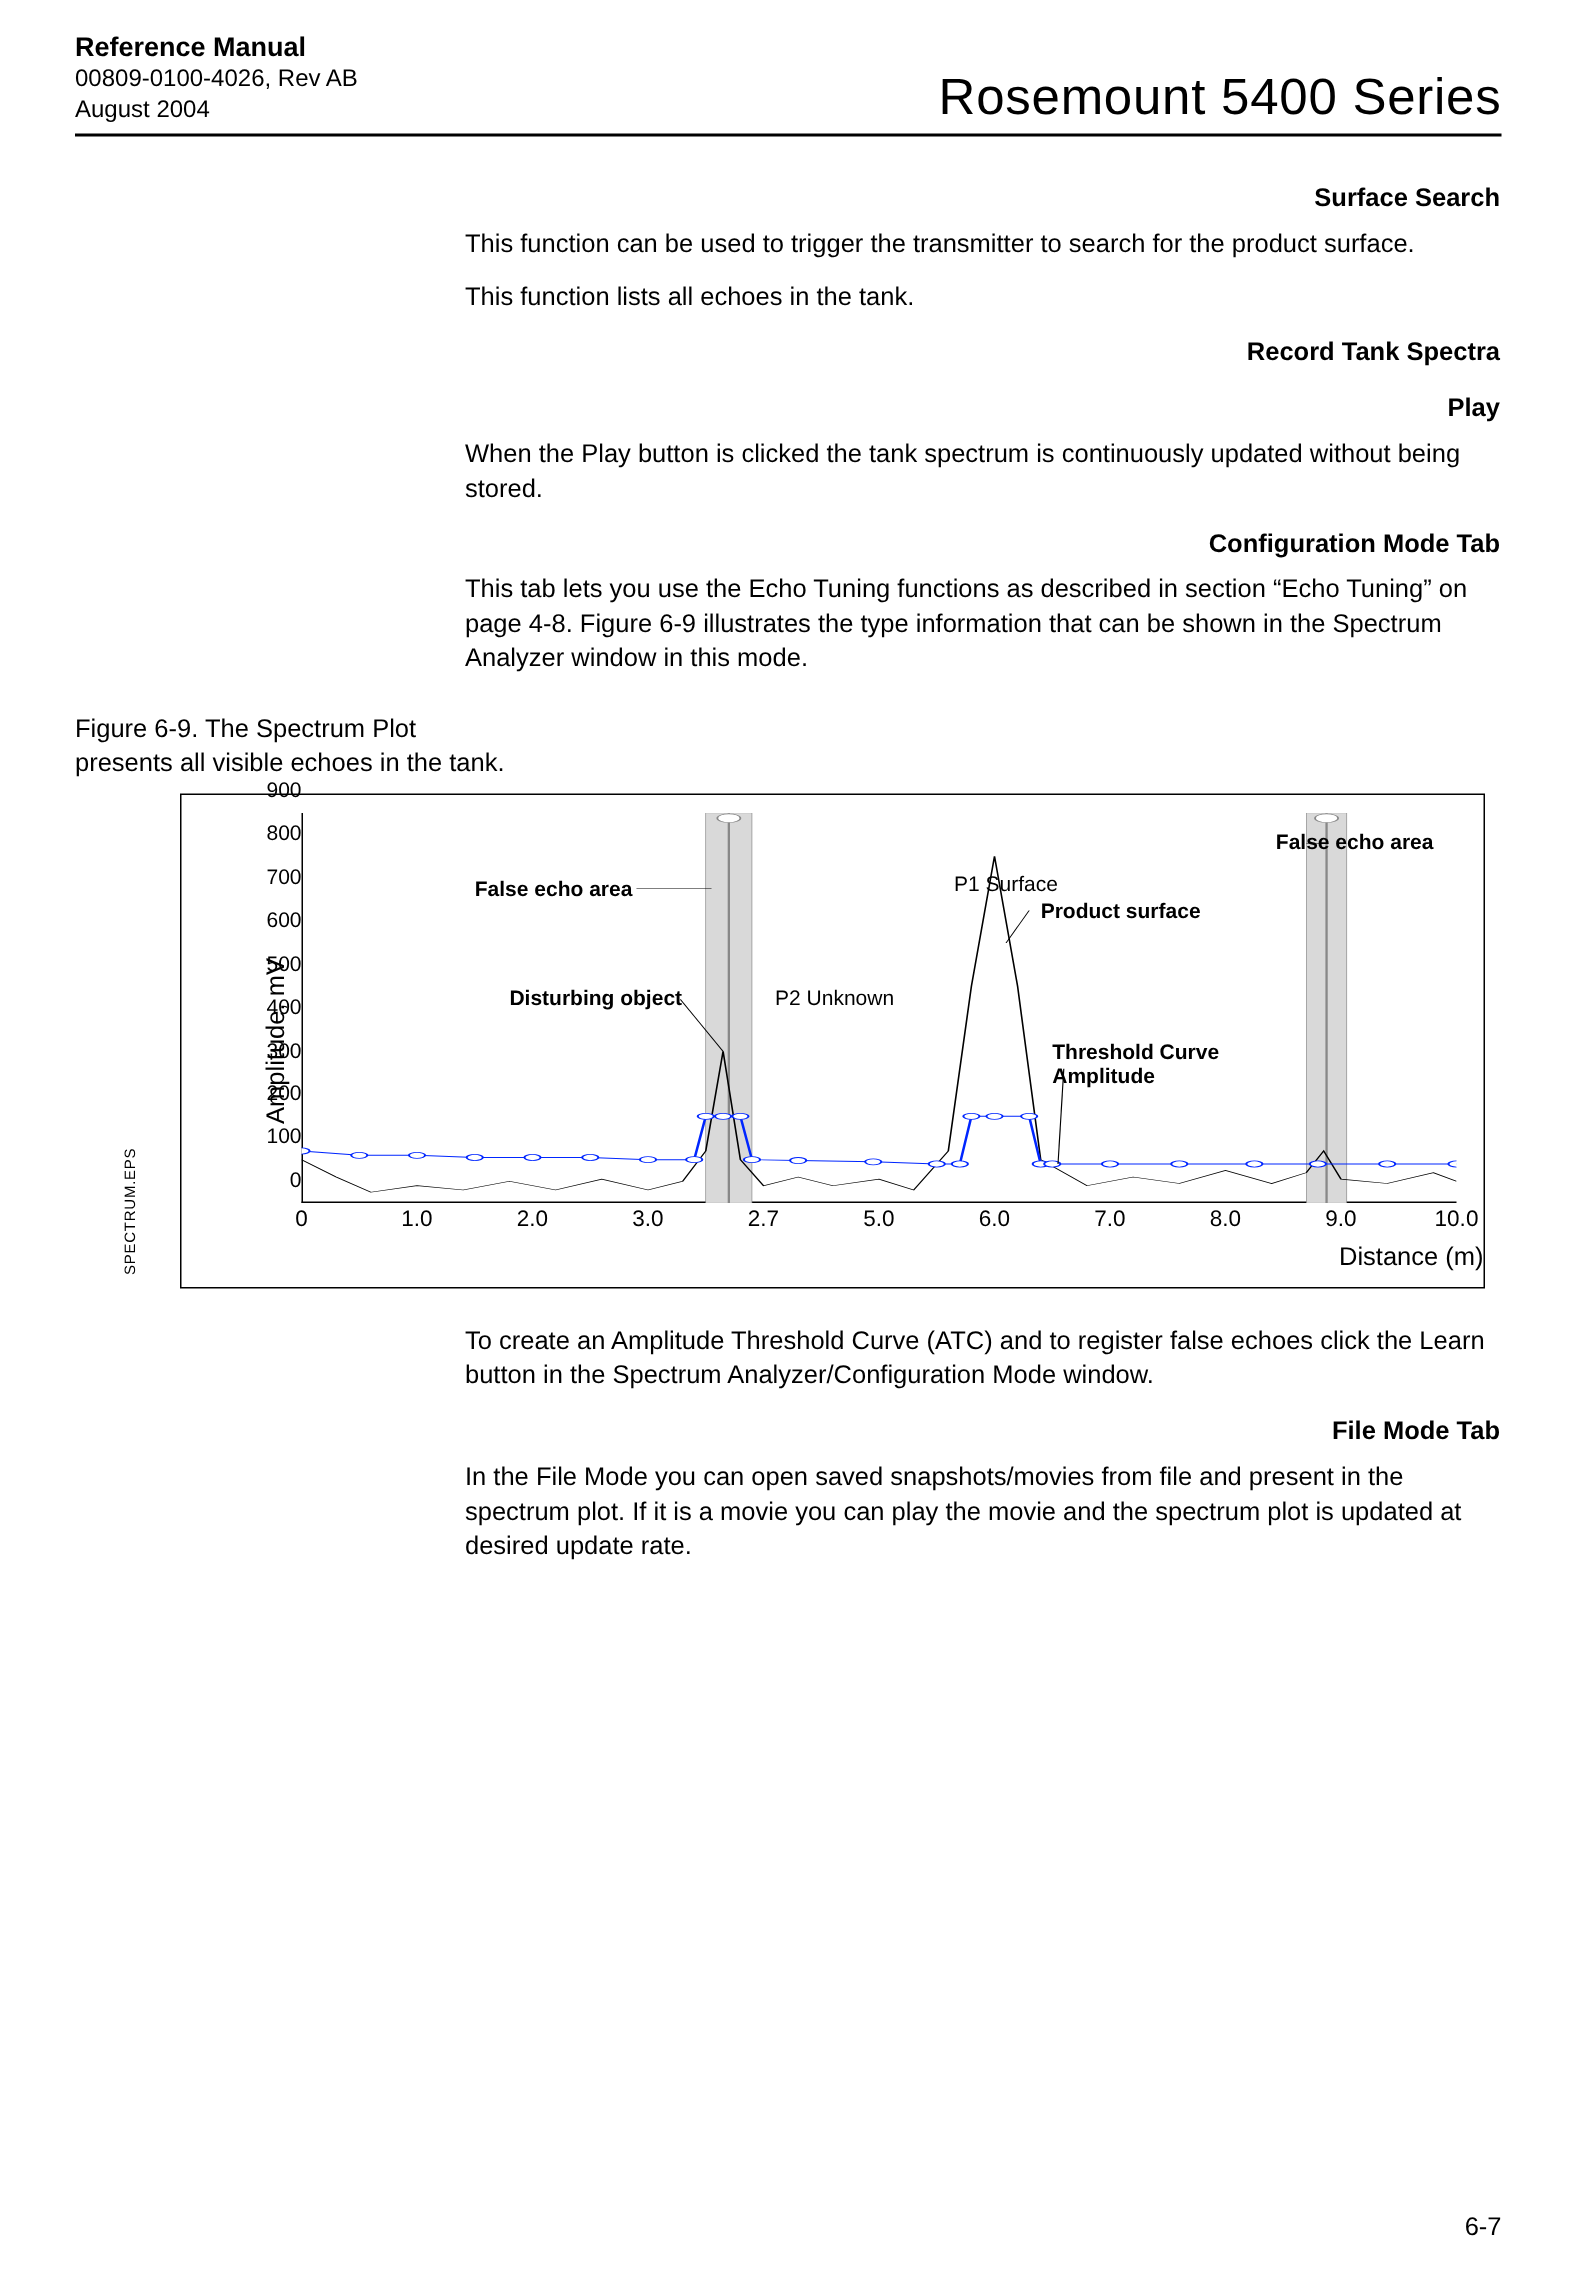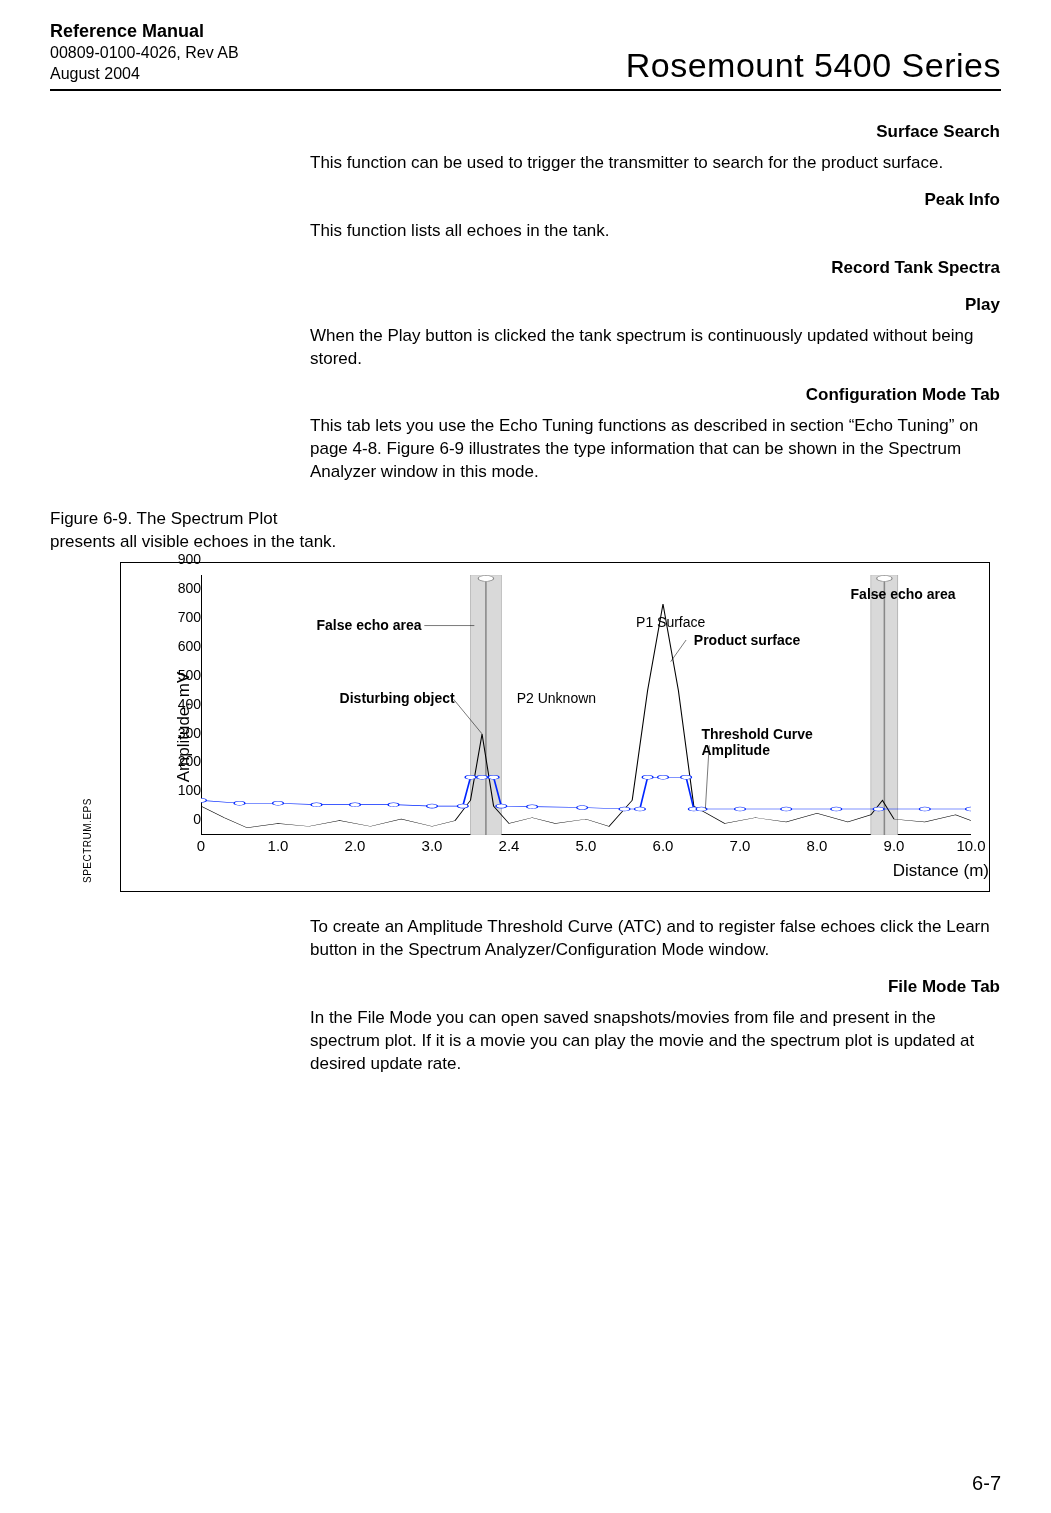--- a/index.html
+++ b/index.html
@@ -72,42 +72,41 @@
   .grayband-knob { fill: #fff; stroke: #888; stroke-width: 1.5; }
   .atc { fill: none; stroke: #0026ff; stroke-width: 2.2; }
   .atc-dot { fill: #fff; stroke: #0026ff; stroke-width: 1.8; }
   .echo { fill: none; stroke: #000; stroke-width: 1.4; }
   .anno { position: absolute; font-size: 14px; }
   .anno.bold { font-weight: bold; }
   .leader { stroke: #000; stroke-width: 1; fill: none; }
   .page-num {
     position: absolute;
     bottom: 18px; right: 50px;
-    font-size: 20px;
+    font-size: 17px;
   }
 </style>
 </head>
 <body>
 
 <div class="page">
 
   <div class="header">
     <div class="header-left">
       <div class="hl-title">Reference Manual</div>
       <div>00809-0100-4026, Rev AB</div>
       <div>August 2004</div>
     </div>
     <div class="header-right">Rosemount 5400 Series</div>
   </div>
 
   <div class="content-block">
     <div class="sub-head">Surface Search</div>
     <p class="para">This function can be used to trigger the transmitter to search for the product surface.</p>
 
-    <div class="sub-head">Peak Info</div>
     <p class="para">This function lists all echoes in the tank.</p>
 
     <div class="sub-head">Record Tank Spectra</div>
 
     <div class="sub-head">Play</div>
     <p class="para">When the Play button is clicked the tank spectrum is continuously updated without being stored.</p>
 
     <div class="sub-head">Configuration Mode Tab</div>
     <p class="para">This tab lets you use the Echo Tuning functions as described in section “Echo Tuning” on page 4-8. Figure 6-9 illustrates the type information that can be shown in the Spectrum Analyzer window in this mode.</p>
   </div>
@@ -187,21 +186,21 @@
       <div class="anno bold" style="right:2%; top:4%;">False echo area</div>
       <div class="anno bold" style="left:65%; top:52%;margin-top:32px;">Amplitude</div>
       <div class="anno bold" style="left:65%; top:58%;">Threshold Curve</div>
     </div>
 
     <div class="x-axis">
       <span class="x-tick" style="left:0%">0</span>
       <span class="x-tick" style="left:10%">1.0</span>
       <span class="x-tick" style="left:20%">2.0</span>
       <span class="x-tick" style="left:30%">3.0</span>
-      <span class="x-tick" style="left:40%">2.4</span>
+      <span class="x-tick" style="left:40%">2.7</span>
       <span class="x-tick" style="left:50%">5.0</span>
       <span class="x-tick" style="left:60%">6.0</span>
       <span class="x-tick" style="left:70%">7.0</span>
       <span class="x-tick" style="left:80%">8.0</span>
       <span class="x-tick" style="left:90%">9.0</span>
       <span class="x-tick" style="left:100%">10.0</span>
     </div>
     <div class="xlabel">Distance (m)</div>
   </div>
 

